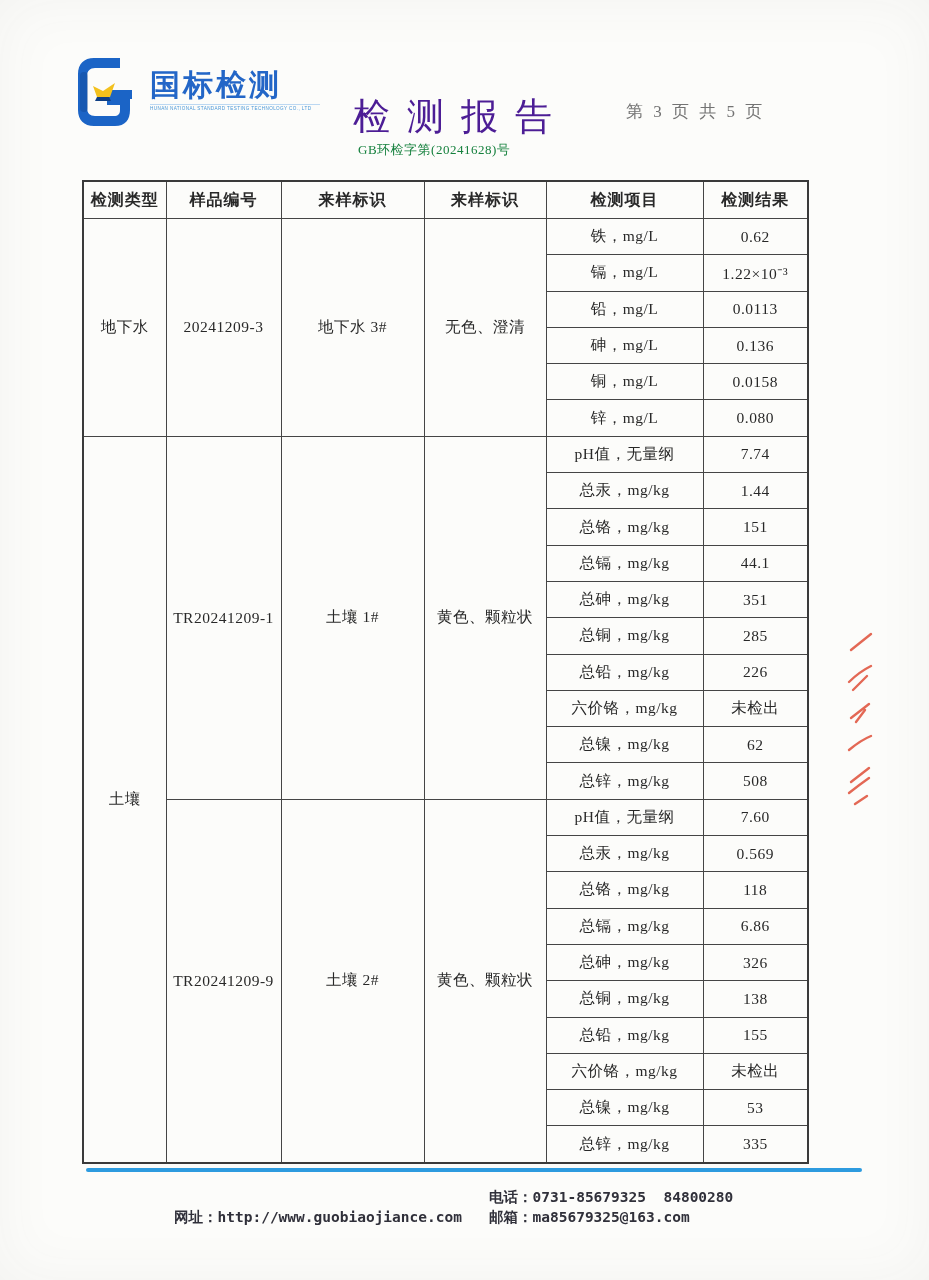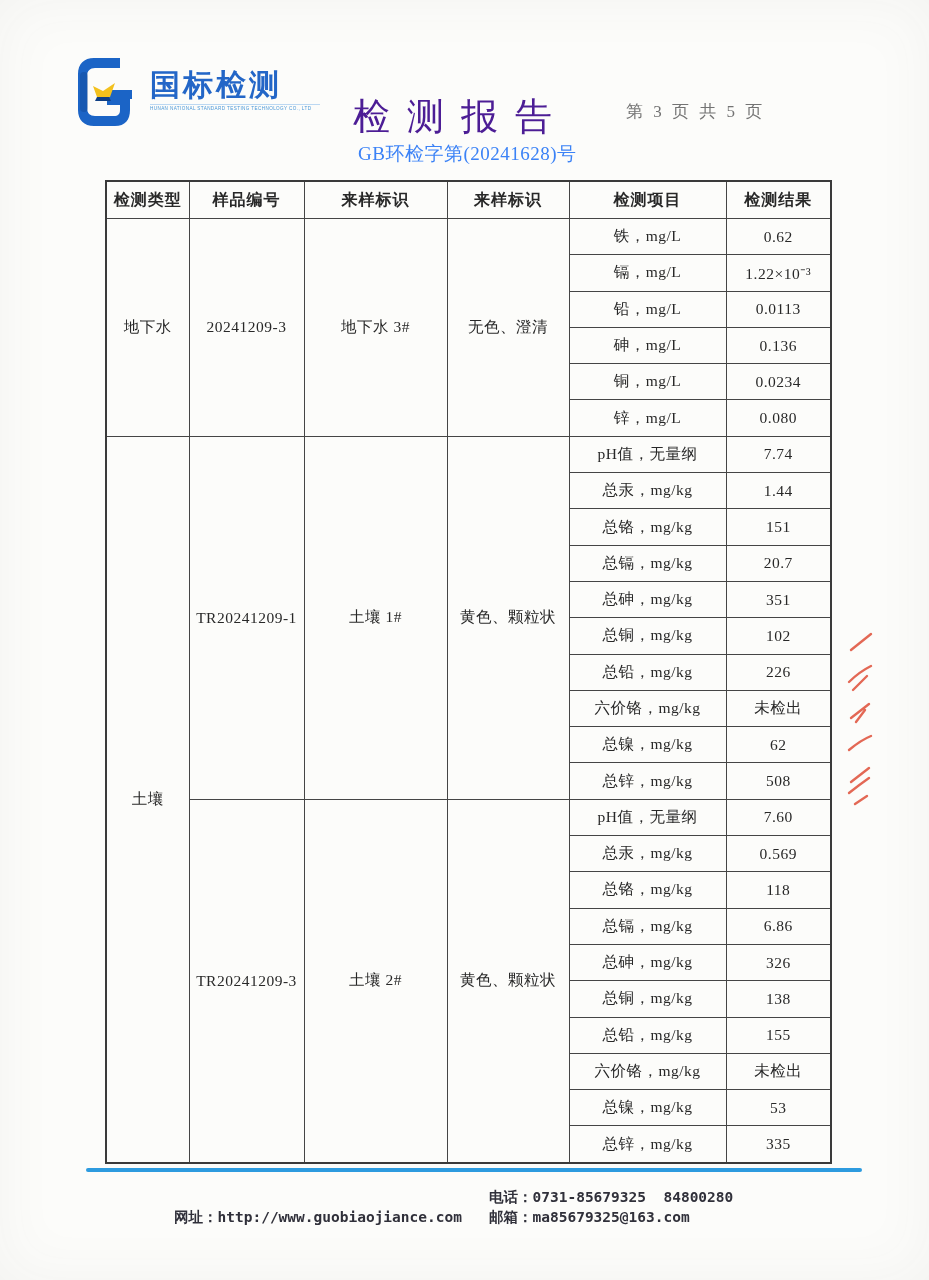--- a/index.html
+++ b/index.html
@@ -31,25 +31,25 @@
     position:absolute;left:353px;top:92px;
     font-size:37px;letter-spacing:17px;color:#4c1d95;
     font-weight:500;white-space:pre;
   }
   .page-info{
     position:absolute;left:626px;top:100px;
     font-size:17px;letter-spacing:3px;color:#737373;white-space:pre;
   }
   .report-no{
     position:absolute;left:358px;top:141px;
-    font-size:19px;color:#3b82f6;letter-spacing:0.5px;
+    font-size:13px;color:#15803d;letter-spacing:0.5px;
   }
   
   .report-table{
-    position:absolute;left:105px;top:180px;width:725px;
+    position:absolute;left:82px;top:180px;width:725px;
     border-collapse:collapse;table-layout:fixed;
   }
   .report-table th,.report-table td{
     border:1.5px solid #454545;
     text-align:center;vertical-align:middle;
     padding:0;color:#282828;
     overflow:hidden;
   }
   .report-table{border:2px solid #3a3a3a;}
   .report-table th{
@@ -135,21 +135,21 @@
         <tr>
           <td class="c-item">铅，mg/L</td>
           <td class="c-res">0.0113</td>
         </tr>
         <tr>
           <td class="c-item">砷，mg/L</td>
           <td class="c-res">0.136</td>
         </tr>
         <tr>
           <td class="c-item">铜，mg/L</td>
-          <td class="c-res">0.0234</td>
+          <td class="c-res">0.0158</td>
         </tr>
         <tr>
           <td class="c-item">锌，mg/L</td>
           <td class="c-res">0.080</td>
         </tr>
         <tr>
           <td class="c-type" rowspan="20">土壤</td>
           <td class="c-no" rowspan="10">TR20241209-1</td>
           <td class="c-id" rowspan="10">土壤 1#</td>
           <td class="c-st" rowspan="10">黄色、颗粒状</td>
@@ -159,48 +159,48 @@
         <tr>
           <td class="c-item">总汞，mg/kg</td>
           <td class="c-res">1.44</td>
         </tr>
         <tr>
           <td class="c-item">总铬，mg/kg</td>
           <td class="c-res">151</td>
         </tr>
         <tr>
           <td class="c-item">总镉，mg/kg</td>
-          <td class="c-res">20.7</td>
+          <td class="c-res">44.1</td>
         </tr>
         <tr>
           <td class="c-item">总砷，mg/kg</td>
           <td class="c-res">351</td>
         </tr>
         <tr>
           <td class="c-item">总铜，mg/kg</td>
-          <td class="c-res">102</td>
+          <td class="c-res">285</td>
         </tr>
         <tr>
           <td class="c-item">总铅，mg/kg</td>
           <td class="c-res">226</td>
         </tr>
         <tr>
           <td class="c-item">六价铬，mg/kg</td>
           <td class="c-res">未检出</td>
         </tr>
         <tr>
           <td class="c-item">总镍，mg/kg</td>
           <td class="c-res">62</td>
         </tr>
         <tr>
           <td class="c-item">总锌，mg/kg</td>
           <td class="c-res">508</td>
         </tr>
         <tr>
-          <td class="c-no" rowspan="10">TR20241209-3</td>
+          <td class="c-no" rowspan="10">TR20241209-9</td>
           <td class="c-id" rowspan="10">土壤 2#</td>
           <td class="c-st" rowspan="10">黄色、颗粒状</td>
           <td class="c-item">pH值，无量纲</td>
           <td class="c-res">7.60</td>
         </tr>
         <tr>
           <td class="c-item">总汞，mg/kg</td>
           <td class="c-res">0.569</td>
         </tr>
         <tr>

